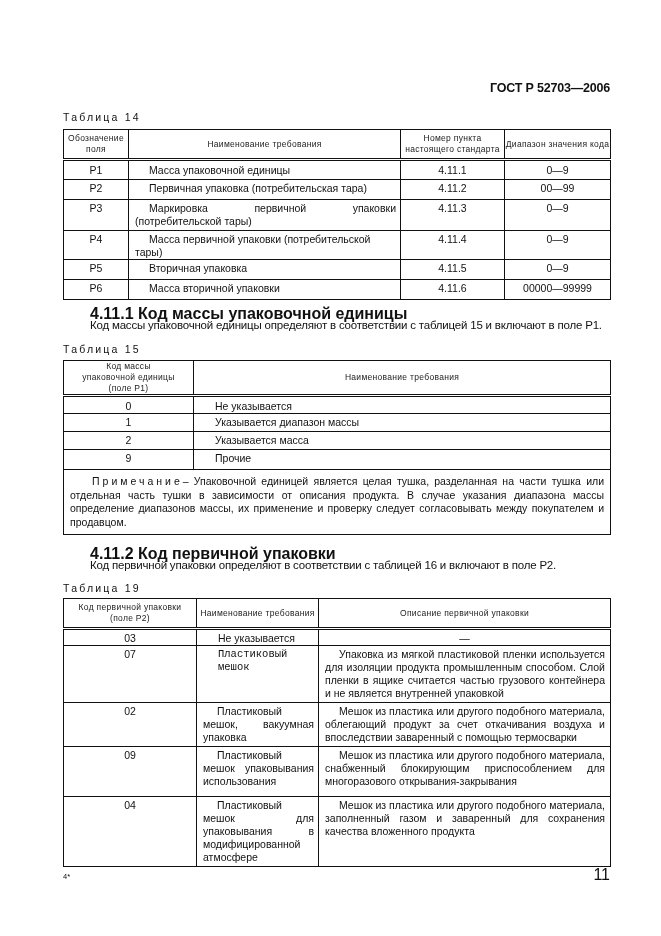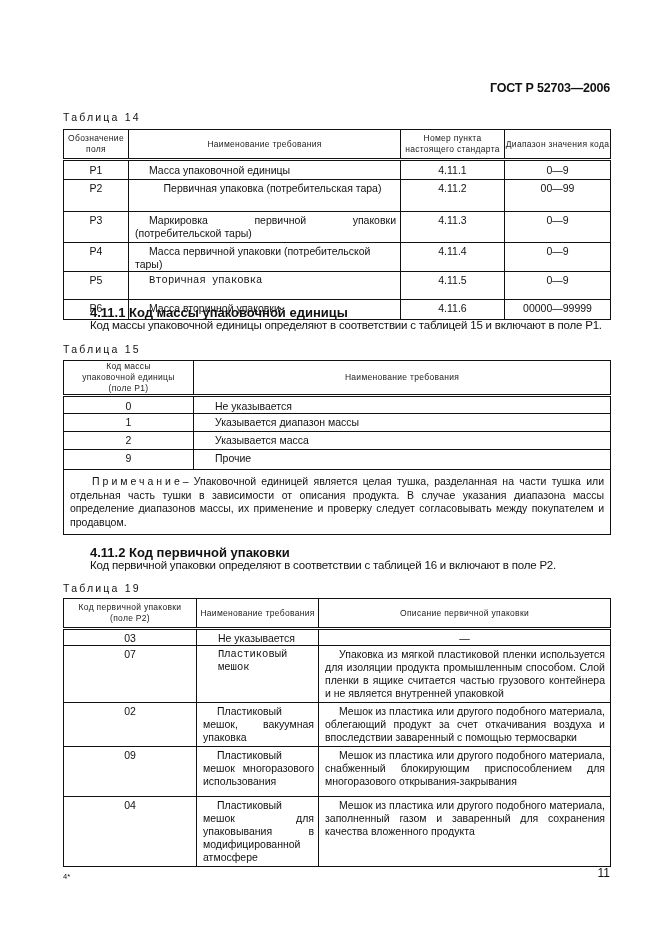--- a/index.html
+++ b/index.html
@@ -1,33 +1,33 @@
 <!DOCTYPE html>
 <html><head>
 <meta charset="utf-8">
 <style>
   html, body { margin:0; padding:0; background:#ffffff; }
   body { width:661px; height:936px; position:relative; overflow:hidden;
          font-family:"Liberation Sans", sans-serif; color:#111; }
   .abs { position:absolute; }
   .gost { left:470px; top:81px; width:140px; text-align:right; font-weight:bold; font-size:12.5px; letter-spacing:-0.2px; }
   .cap { font-size:10.5px; letter-spacing:2.2px; }
-  .sec-h { font-weight:bold; font-size:13px; }
+  .sec-h { font-weight:bold; font-size:16px; }
   .sec-p { font-size:11.5px; letter-spacing:-0.2px; }
   table { border-collapse:collapse; position:absolute; table-layout:fixed; }
   td, th { border:1px solid #111; padding:0; vertical-align:top; font-weight:normal; }
   table.outer { border:1.5px solid #111; }
   th { font-size:8.5px; color:#222; text-align:center; vertical-align:middle; line-height:11px; letter-spacing:0.3px; }
   thead tr:last-child th { border-bottom:3px double #111; }
   td { font-size:10.5px; line-height:13px; }
   .c { text-align:center; }
   .ind { text-indent:14px; }
   .j { text-align:justify; padding:2px 5px 2px 6px; }
   .pg-foot-l { left:63px; top:872px; font-size:7.5px; }
-  .pg-foot-r { left:560px; top:866px; width:50px; text-align:right; font-size:12px; }
+  .pg-foot-r { left:560px; top:866px; width:50px; text-align:right; font-size:16px; }
   .note { font-size:10.5px; line-height:13.5px; text-align:justify; padding:5px 6px 5px 6px; }
   .spaced { letter-spacing:3px; }
 </style>
 </head>
 <body>
 
 <div class="abs gost">ГОСТ Р 52703—2006</div>
 
 <div class="abs cap" style="left:63px; top:111px;">Таблица 14</div>
 <table class="outer" style="left:63px; top:129px; width:547px;">
@@ -47,39 +47,39 @@
   </thead>
   <tbody>
     <tr style="height:20px;">
       <td class="c" style="padding-top:3px;">P1</td>
       <td class="ind" style="padding:3px 4px 0 6px;">Масса упаковочной единицы</td>
       <td class="c" style="padding-top:3px;">4.11.1</td>
       <td class="c" style="padding-top:3px;">0—9</td>
     </tr>
     <tr style="height:18px;">
       <td class="c" style="padding-top:2px;">P2</td>
-      <td class="ind" style="padding:2px 4px 16px 6px;text-align:center;">Первичная упаковка (потребительская тара)</td>
+      <td class="ind" style="padding:2px 4px 4px 6px;">Первичная упаковка (потребительская тара)</td>
       <td class="c" style="padding-top:2px;">4.11.2</td>
       <td class="c" style="padding-top:2px;">00—99</td>
     </tr>
     <tr style="height:31px;">
       <td class="c" style="padding-top:2px;">P3</td>
       <td class="ind" style="padding:2px 4px 0 6px; text-align:justify;">Маркировка первичной упаковки (потребительской тары)</td>
       <td class="c" style="padding-top:2px;">4.11.3</td>
       <td class="c" style="padding-top:2px;">0—9</td>
     </tr>
     <tr style="height:18px;">
       <td class="c" style="padding-top:2px;text-align:center;">P4</td>
       <td class="ind" style="padding:2px 4px 0 6px;">Масса первичной упаковки (потребительской тары)</td>
       <td class="c" style="padding-top:2px;">4.11.4</td>
       <td class="c" style="padding-top:2px;">0—9</td>
     </tr>
     <tr style="height:18px;">
       <td class="c" style="padding-top:2px;">P5</td>
-      <td class="ind" style="padding:2px 4px 12px 6px;font-family:Liberation Mono, monospace;">Вторичная упаковка</td>
+      <td class="ind" style="padding:2px 4px 4px 6px;">Вторичная упаковка</td>
       <td class="c" style="padding-top:2px;">4.11.5</td>
       <td class="c" style="padding-top:2px;">0—9</td>
     </tr>
     <tr style="height:20px;">
       <td class="c" style="padding-top:2px;">P6</td>
       <td class="ind" style="padding:2px 4px 0 6px;">Масса вторичной упаковки</td>
       <td class="c" style="padding-top:2px;">4.11.6</td>
       <td class="c" style="padding-top:2px;">00000—99999</td>
     </tr>
   </tbody>
@@ -151,21 +151,21 @@
       <td style="padding:2px 0 0 21px;font-family:Liberation Mono, monospace;">Пластиковый мешок</td>
       <td class="j ind">Упаковка из мягкой пластиковой пленки используется для изоляции продукта промышленным способом. Слой пленки в ящике считается частью грузового контейнера и не является внутренней упаковкой</td>
     </tr>
     <tr>
       <td class="c" style="padding-top:2px;">02</td>
       <td class="j ind" style="padding:2px 4px 0 6px;">Пластиковый мешок, вакуумная упаковка</td>
       <td class="j ind">Мешок из пластика или другого подобного материала, облегающий продукт за счет откачивания воздуха и впоследствии заваренный с помощью термосварки</td>
     </tr>
     <tr style="height:50px;">
       <td class="c" style="padding-top:2px;">09</td>
-      <td class="j ind" style="padding:2px 4px 0 6px;">Пластиковый мешок многоразового использования</td>
+      <td class="j ind" style="padding:2px 4px 0 6px;">Пластиковый мешок упаковывания использования</td>
       <td class="j ind">Мешок из пластика или другого подобного материала, снабженный блокирующим приспособлением для многоразового открывания-закрывания</td>
     </tr>
     <tr>
       <td class="c" style="padding-top:2px;">04</td>
       <td class="j ind" style="padding:2px 4px 2px 6px;">Пластиковый мешок для упаковывания в модифицированной атмосфере</td>
       <td class="j ind">Мешок из пластика или другого подобного материала, заполненный газом и заваренный для сохранения качества вложенного продукта</td>
     </tr>
   </tbody>
 </table>
 

